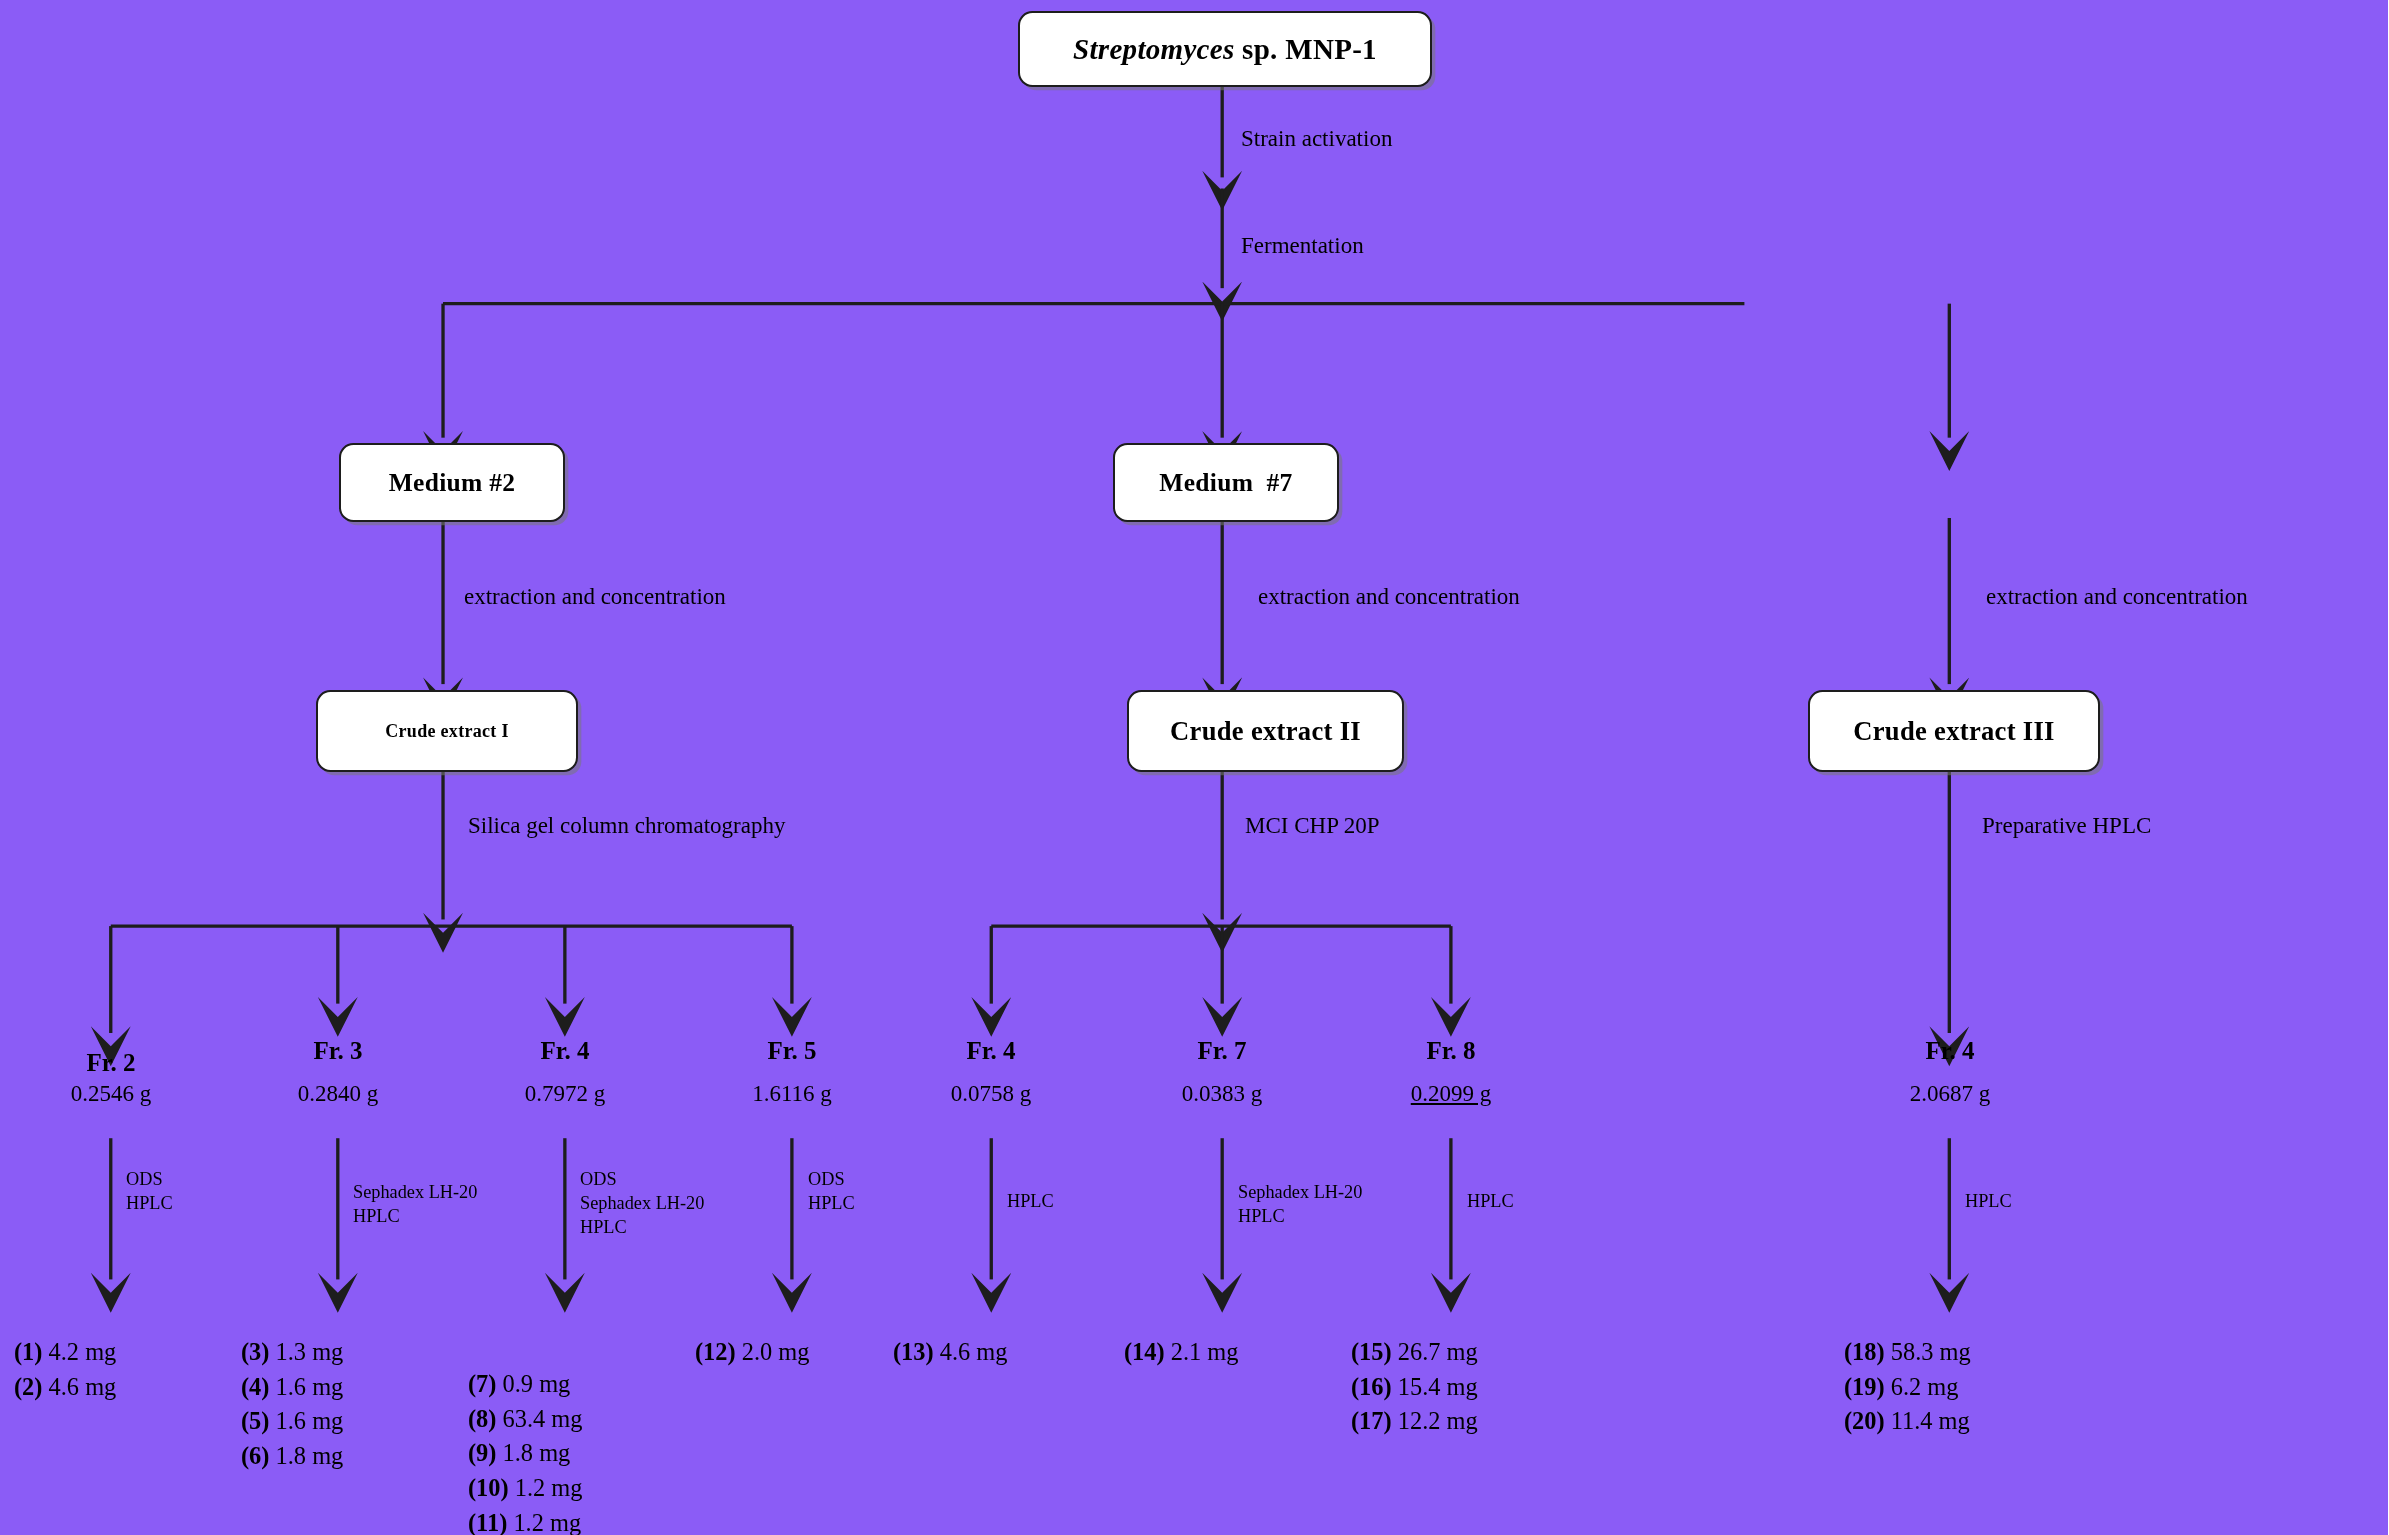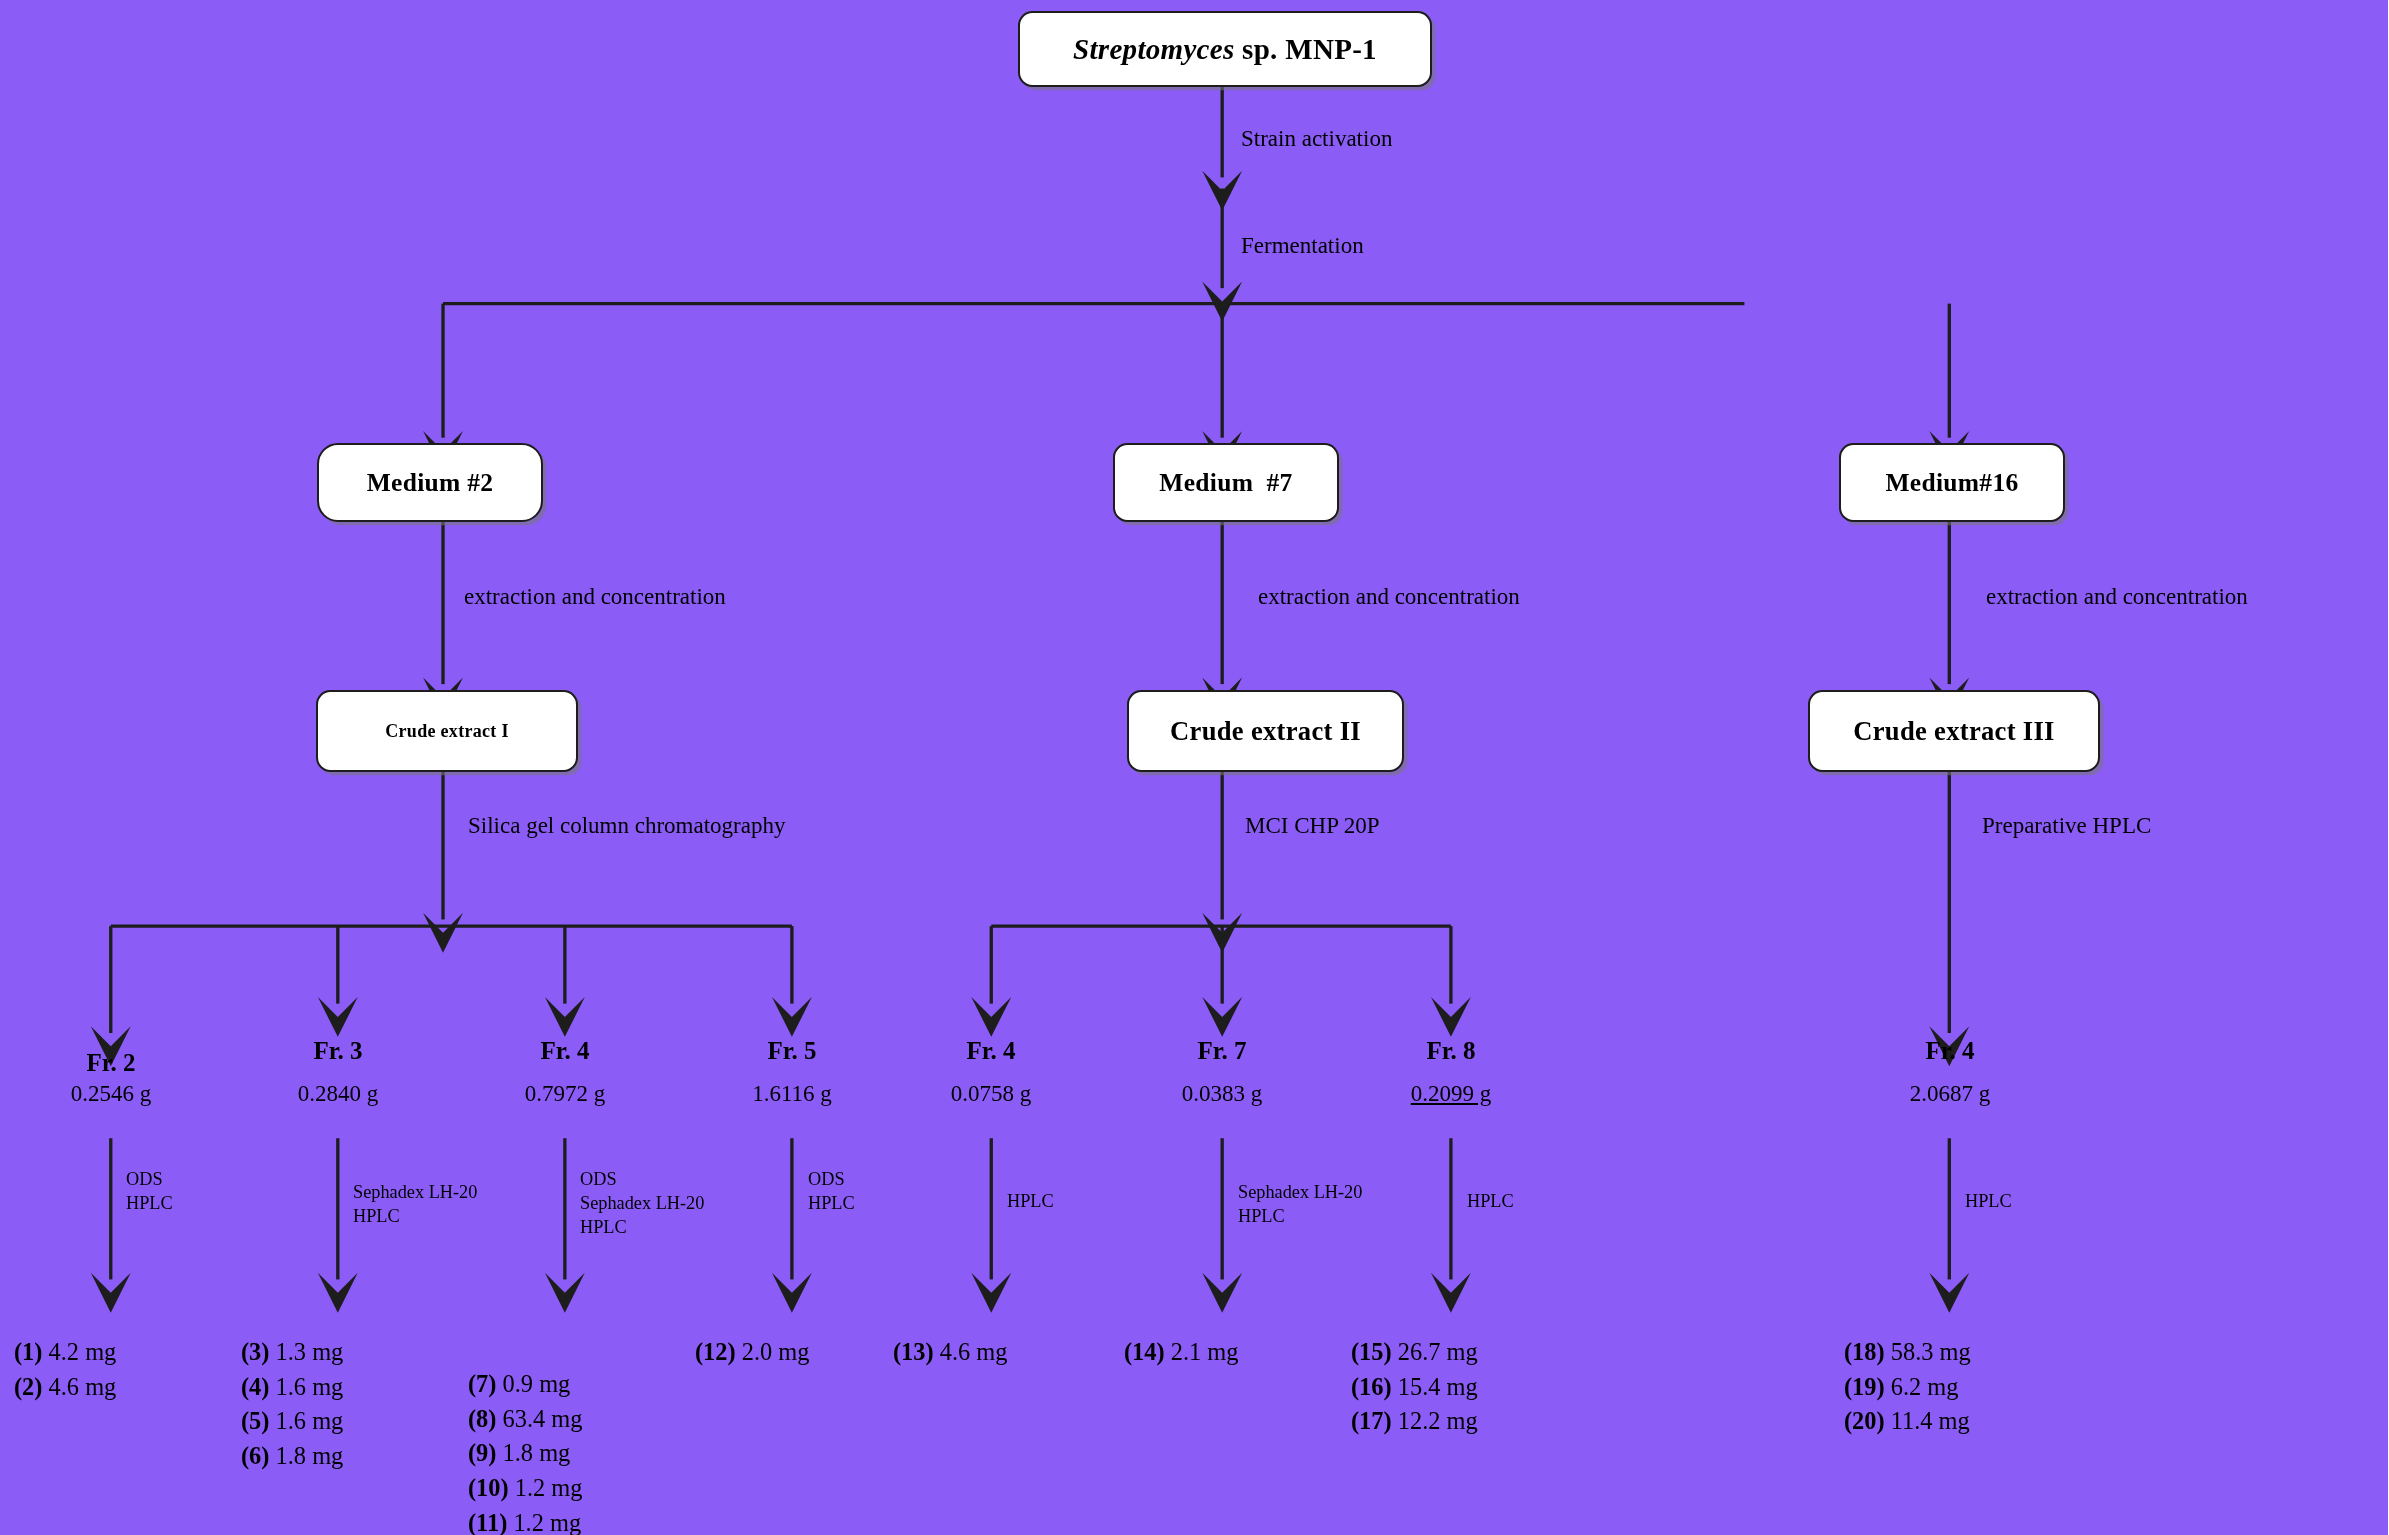--- a/index.html
+++ b/index.html
@@ -94,28 +94,25 @@
     </g>
   </svg>
 
   <div class="node" style="left:1018px;top:11px;width:410px;height:72px;font-size:29px;">
     <span class="ital">Streptomyces</span><span> sp. MNP-1</span>
   </div>
 
   <div class="edgelbl" style="left:1241px;top:126px;">Strain activation</div>
   <div class="edgelbl" style="left:1241px;top:233px;">Fermentation</div>
 
-  <div class="node" style="left:317px;top:443px;width:222px;height:75px;font-size:25.5px;border-radius:21px;">
+  <div class="node" style="left:339px;top:443px;width:222px;height:75px;font-size:25.5px;">
     <span>Medium #2</span>
   </div>
   <div class="node" style="left:1113px;top:443px;width:222px;height:75px;font-size:25.5px;">
     <span>Medium  #7</span>
-  </div>
-  <div class="node" style="left:1839px;top:443px;width:222px;height:75px;font-size:25.5px;">
-    <span>Medium#16</span>
   </div>
 
   <div class="edgelbl" style="left:464px;top:584px;">extraction and concentration</div>
   <div class="edgelbl" style="left:1258px;top:584px;">extraction and concentration</div>
   <div class="edgelbl" style="left:1986px;top:584px;">extraction and concentration</div>
 
   <div class="node" style="left:316px;top:690px;width:258px;height:78px;font-size:18px;">
     <span>Crude extract I</span>
   </div>
   <div class="node" style="left:1087px;top:690px;width:273px;height:78px;font-size:26.6px;margin-left:40px;">

